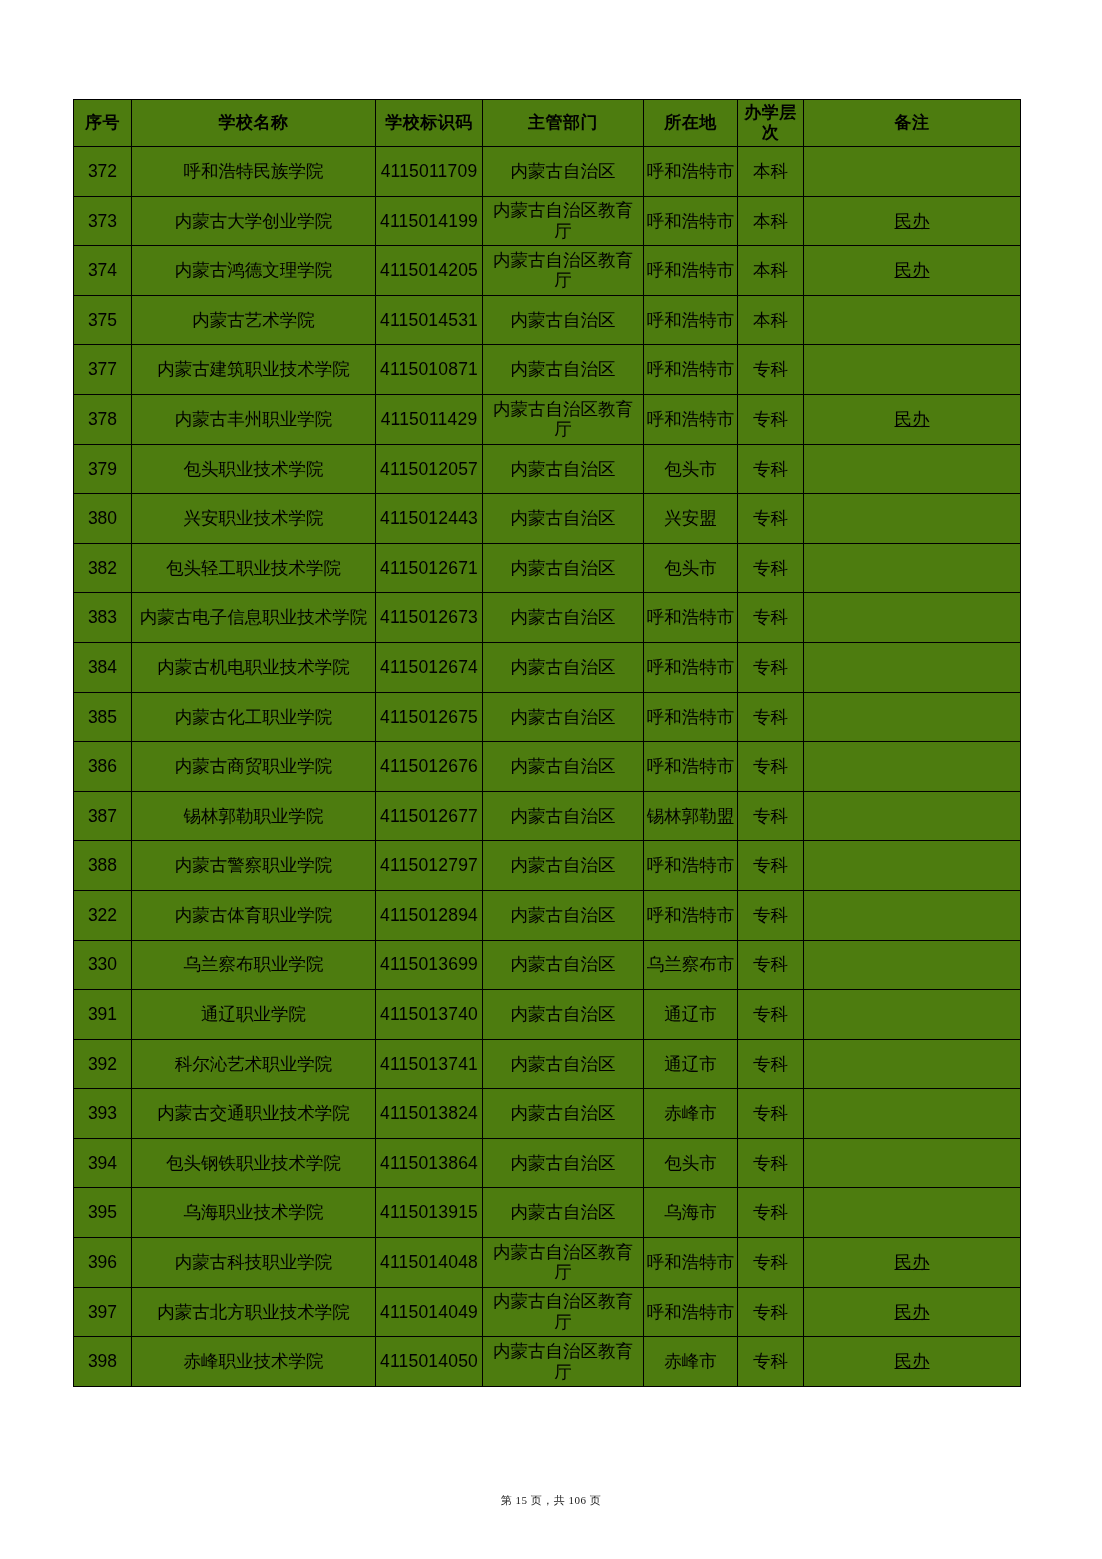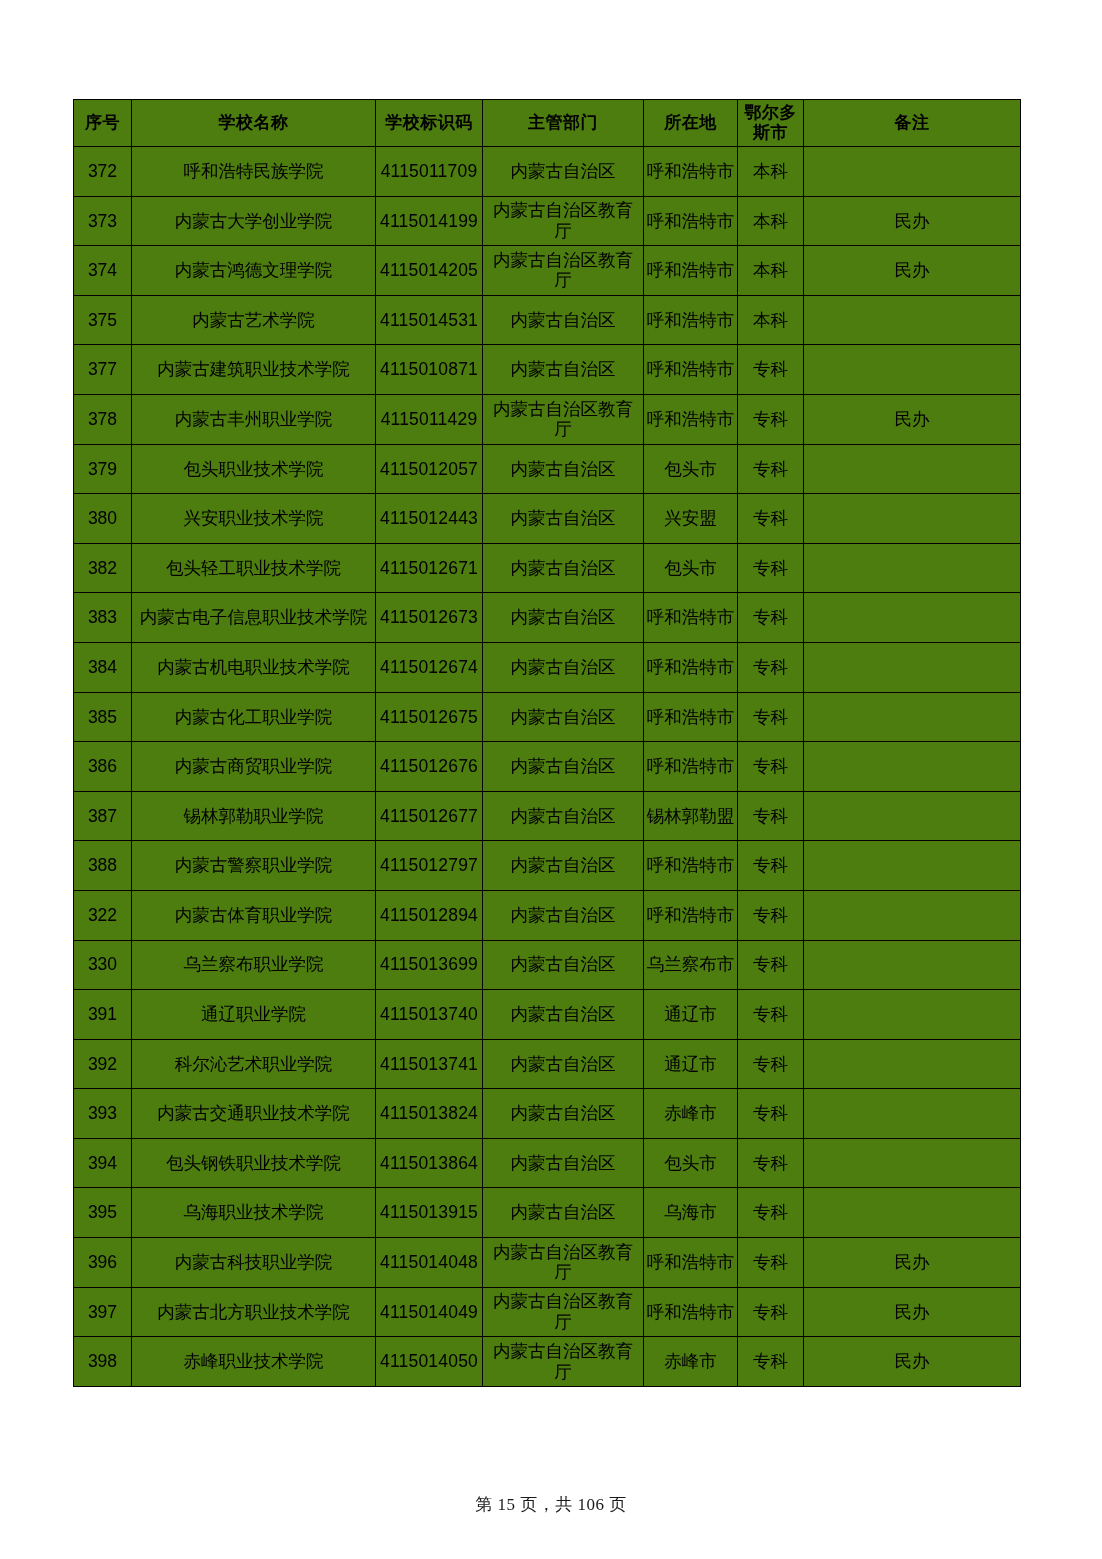--- a/index.html
+++ b/index.html
@@ -52,39 +52,39 @@
     font-weight: normal;
     font-size: 17.5px;
     height: 48.6px;
   }
   td.c-num  { font-size: 18px; }
   td.c-name { font-size: 17.5px; }
   td.c-code { font-size: 18px; letter-spacing: 0.2px; }
   td.c-dept { font-size: 17px; }
   td.c-loc  { font-size: 17px; }
   td.c-level{ font-size: 17px; }
-  td.c-note { font-size: 17px; }
+  td.c-note { font-size: 17px; text-decoration: underline; }
 
   
   col.w-num   { width: 58px; }
   col.w-name  { width: 244px; }
   col.w-code  { width: 107px; }
   col.w-dept  { width: 161px; }
   col.w-loc   { width: 94px; }
   col.w-level { width: 66px; }
   col.w-note  { width: 217px; }
 
   .footer {
     position: absolute;
     left: 0;
     top: 1493px;
     width: 1102px;
     text-align: center;
     font-family: "Liberation Serif", "DejaVu Serif", serif;
-    font-size: 17px;
+    font-size: 11px;
     color: #1a1a1a;
     letter-spacing: 0.5px;
   }
 </style>
 </head>
 <body>
 
 <div class="page">
 
   <div class="table-wrap">
@@ -98,21 +98,21 @@
         <col class="w-level">
         <col class="w-note">
       </colgroup>
       <thead>
         <tr>
           <th>序号</th>
           <th>学校名称</th>
           <th>学校标识码</th>
           <th>主管部门</th>
           <th>所在地</th>
-          <th>鄂尔多斯市</th>
+          <th>办学层次</th>
           <th>备注</th>
         </tr>
       </thead>
       <tbody id="table-body">
           <tr>
             <td class="c-num">372</td>
             <td class="c-name">呼和浩特民族学院</td>
             <td class="c-code">4115011709</td>
             <td class="c-dept">内蒙古自治区</td>
             <td class="c-loc">呼和浩特市</td>

